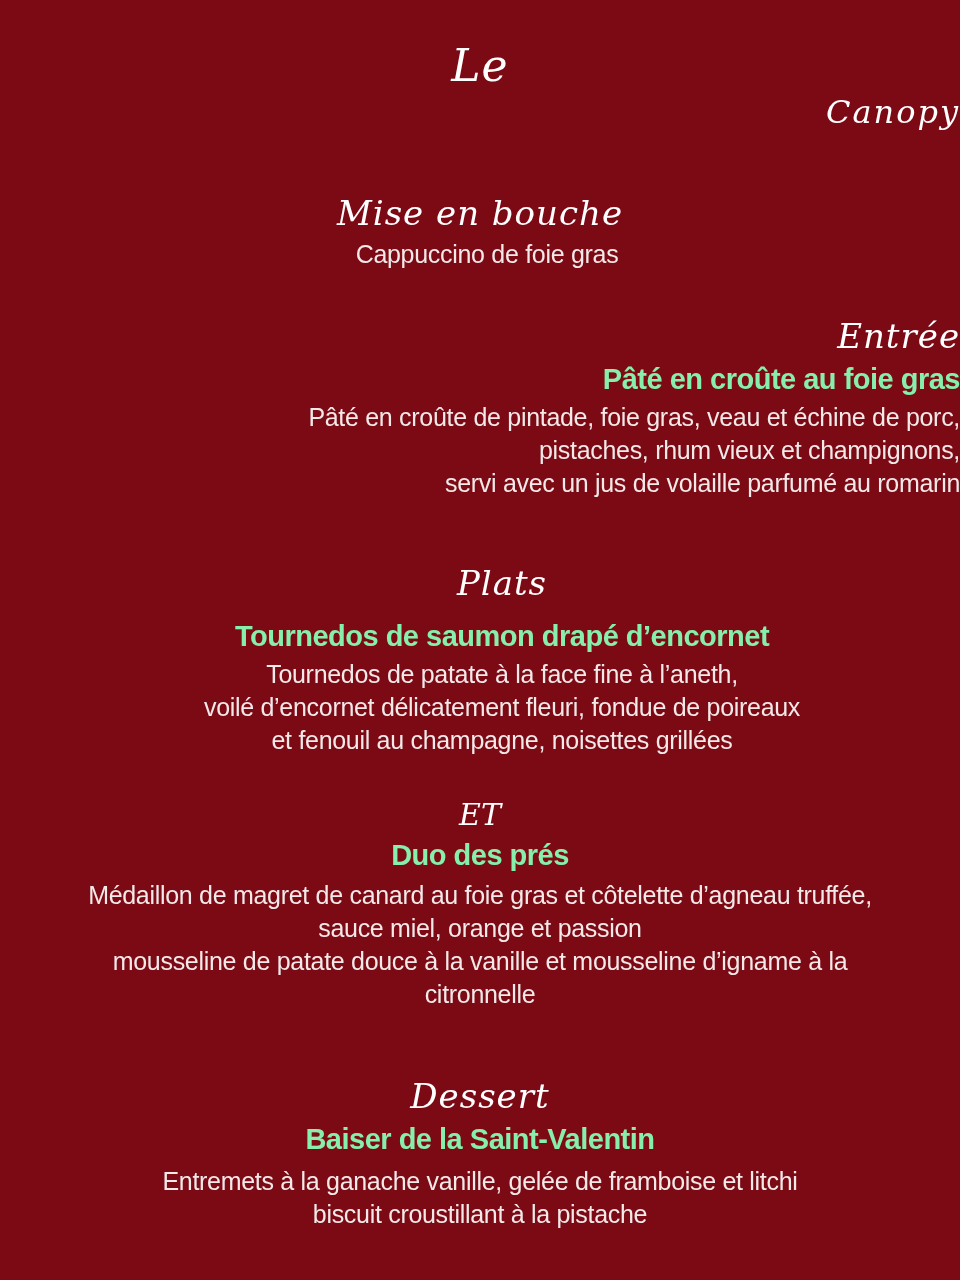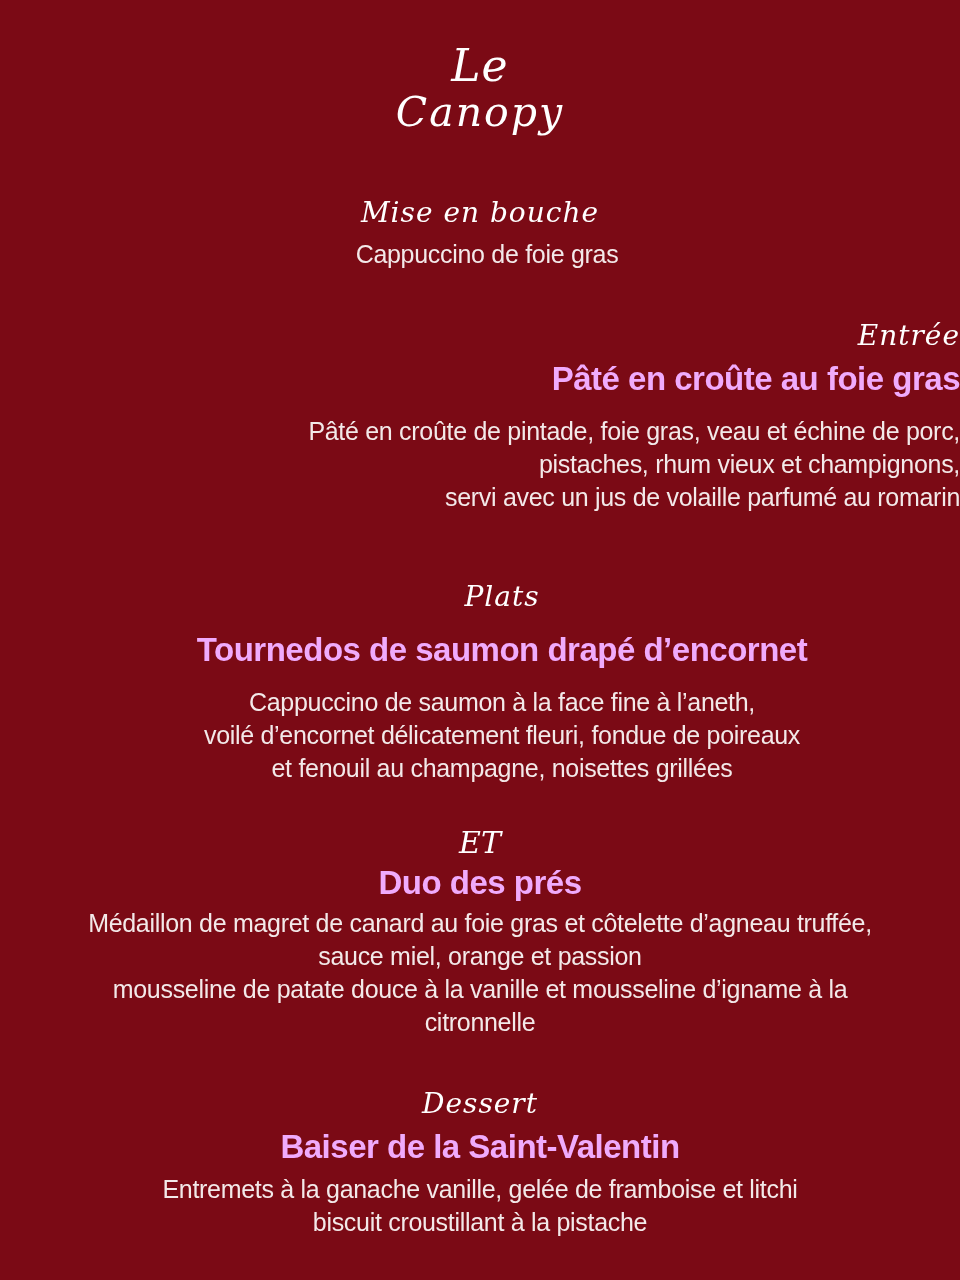--- a/index.html
+++ b/index.html
@@ -26,66 +26,67 @@
     color: #ffffff;
     font-family: "DejaVu Serif", serif;
     font-style: italic;
   }
   .logo-le {
     font-size: 44px;
     line-height: 52px;
     letter-spacing: 1px;
   }
   .logo-canopy {
-    font-size: 41px;
+    font-size: 32px;
     line-height: 56px;
     margin-top: -8px;
     letter-spacing: 2px;
+    text-align: right;
   }
   
   .section { margin: 0 auto; }
   .course {
     font-family: "DejaVu Serif", serif;
     font-style: italic;
-    font-size: 28px;
+    font-size: 34px;
     line-height: 42px;
     color: #ffffff;
     letter-spacing: 1px;
   }
   .course.small-caps {
     font-size: 30px;
     line-height: 40px;
     letter-spacing: 0;
   }
   .dish {
     font-weight: 700;
-    font-size: 33px;
+    font-size: 29px;
     line-height: 40px;
     margin-top: 2px;
-    color: #f0abfc;
+    color: #86efac;
     letter-spacing: -0.5px;
   }
   .desc {
-    margin-top: 16px;
+    margin-top: 2px;
     font-size: 25px;
     line-height: 33px;
     letter-spacing: -0.3px;
     color: #f3e9e9;
     font-weight: 400;
   }
   .desc-line { white-space: nowrap; }
   #sec-0 { margin-top: 52px; }
   #sec-0 .desc { margin-top: 4px; padding-left: 14px; }
   #sec-1 { margin-top: 44px; text-align: right; }
   #sec-2 { margin-top: 62px; padding-left: 44px; }
   #sec-2 .dish { margin-top: 12px; }
   #sec-3 { margin-top: 38px; }
   #sec-3 .dish { margin-top: 0; }
   #sec-3 .desc { margin-top: 4px; }
-  #sec-4 { margin-top: 44px; }
+  #sec-4 { margin-top: 64px; }
   #sec-4 .desc { margin-top: 6px; }
 </style>
 </head>
 <body>
 
 <div class="menu">
 
   <div class="logo">
     <div class="logo-le">Le</div>
     <div class="logo-canopy">Canopy</div>
@@ -105,21 +106,21 @@
       <div class="desc-line">Pâté en croûte de pintade, foie gras, veau et échine de porc,</div>
       <div class="desc-line">pistaches, rhum vieux et champignons,</div>
       <div class="desc-line">servi avec un jus de volaille parfumé au romarin</div>
     </div>
   </div>
 
   <div class="section" id="sec-2">
     <div class="course">Plats</div>
     <div class="dish">Tournedos de saumon drapé d’encornet</div>
     <div class="desc">
-      <div class="desc-line">Cappuccino de saumon à la face fine à l’aneth,</div>
+      <div class="desc-line">Tournedos de patate à la face fine à l’aneth,</div>
       <div class="desc-line">voilé d’encornet délicatement fleuri, fondue de poireaux</div>
       <div class="desc-line">et fenouil au champagne, noisettes grillées</div>
     </div>
   </div>
 
   <div class="section" id="sec-3">
     <div class="course small-caps">ET</div>
     <div class="dish">Duo des prés</div>
     <div class="desc">
       <div class="desc-line">Médaillon de magret de canard au foie gras et côtelette d’agneau truffée,</div>

